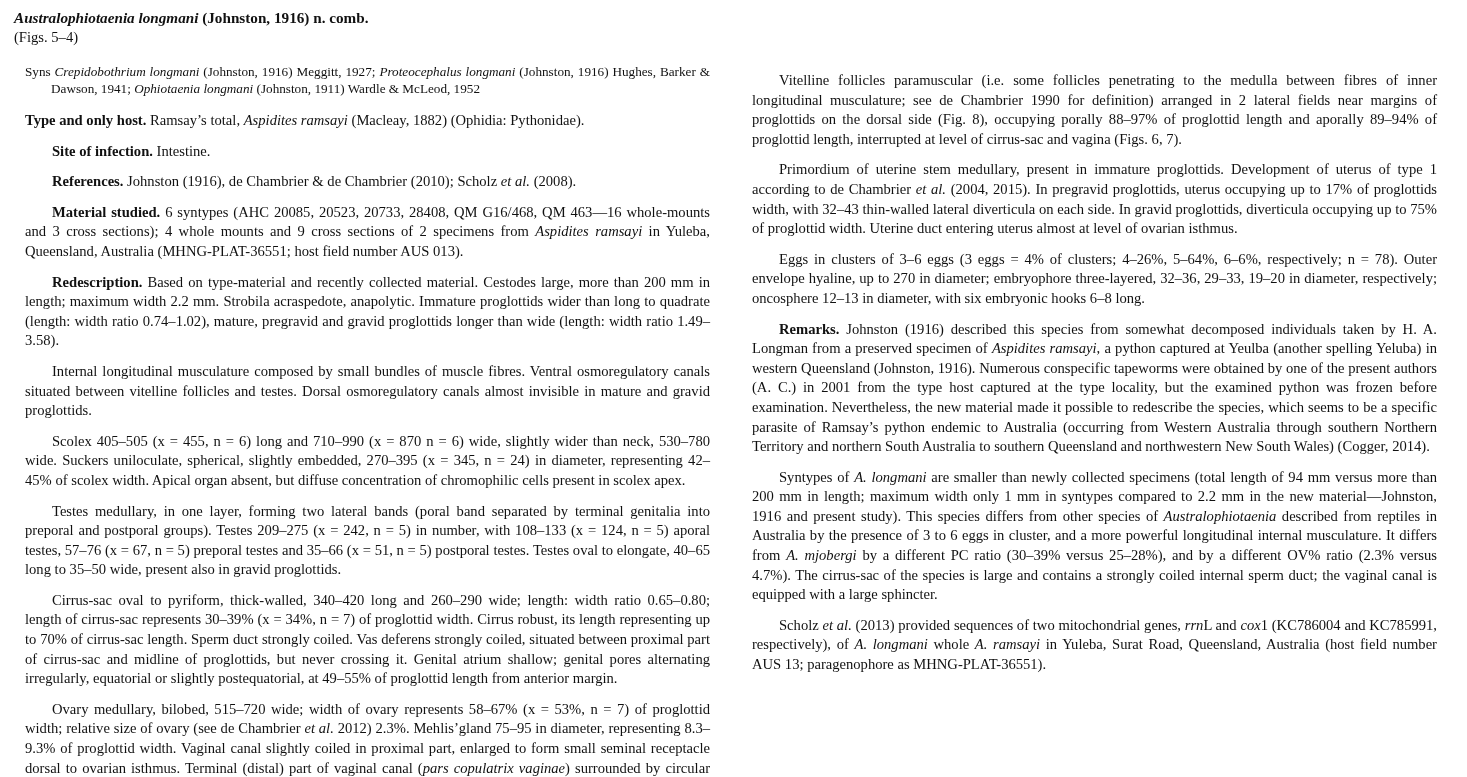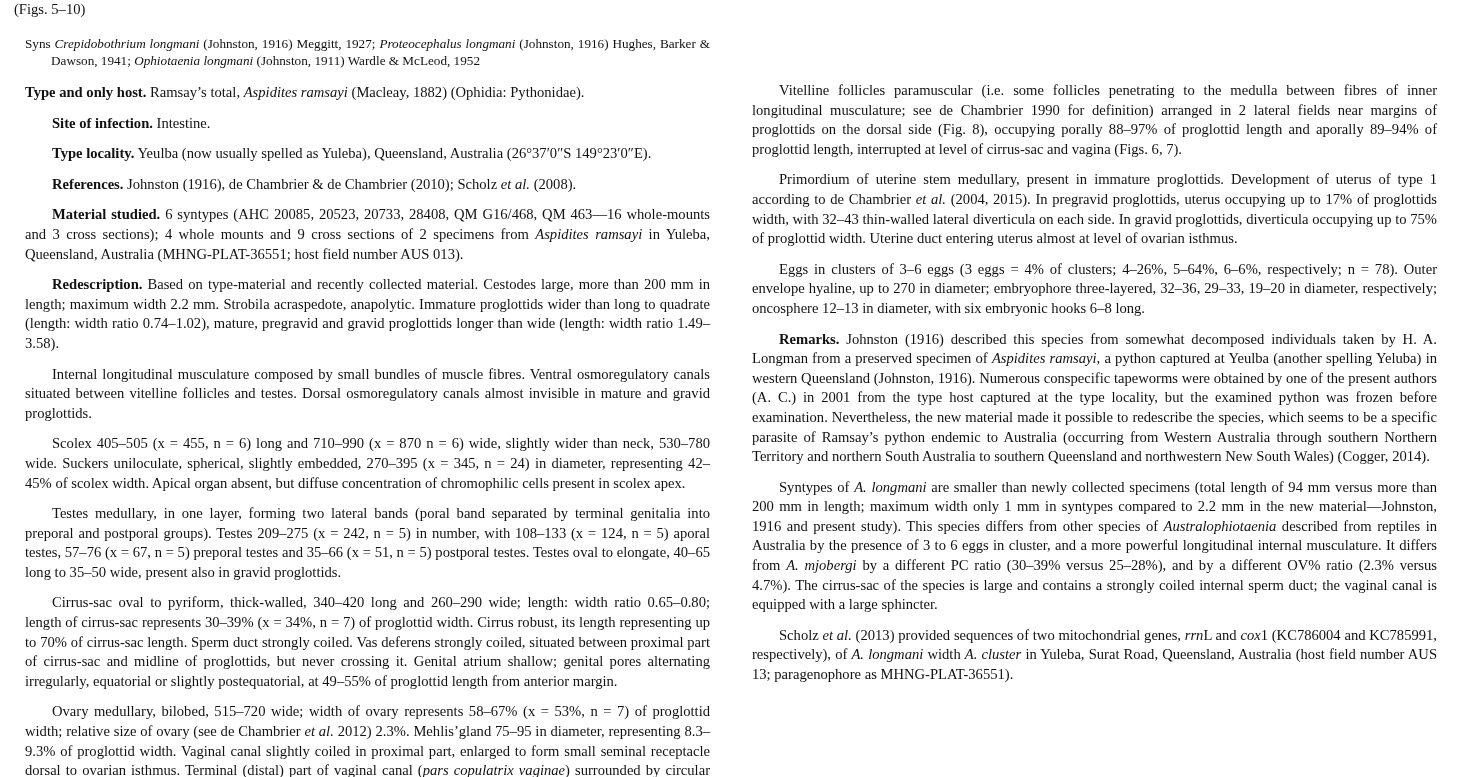--- a/index.html
+++ b/index.html
@@ -5,57 +5,57 @@
     html, body { margin: 0; padding: 0; background: #ffffff; }
     body {
       width: 1467px; height: 777px; overflow: hidden; position: relative;
       font-family: "Liberation Serif", "DejaVu Serif", serif;
       color: #111111;
       font-size: 14.6px;
       line-height: 19.6px;
     }
     .col { position: absolute; top: 0; }
     #left { left: 14px; width: 707px; }
-    #right { left: 741px; width: 707px; top: 70px; }
+    #right { left: 741px; width: 707px; top: 60px; }
     .title { font-weight: bold; font-size: 15.2px; margin-top: 8px; line-height: 20px; }
     .figs { font-size: 14.6px; line-height: 19px; }
     .syns {
       font-size: 13.2px; line-height: 16.5px;
       margin-top: 17px; padding-left: 26px; text-indent: -26px;
     }
     .block { margin-top: 14px; }
     p { margin: 11px; text-align: justify; }
     p.ind { text-indent: 27px; }
     p.sub { padding-left: 27px; }
     b { font-weight: bold; }
     i { font-style: italic; }
   </style>
 </head>
 <body>
 
 <div id="left" class="col">
-  <div class="figs">(Figs. 5–10)</div>
+  <div class="title"><i>Australophiotaenia longmani</i><span> (Johnston, 1916) n. comb.</span></div>
+  <div class="figs">(Figs. 5–4)</div>
 
   <p class="syns"><span>Syns </span><i>Crepidobothrium longmani</i><span> (Johnston, 1916) Meggitt, 1927; </span><i>Proteocephalus longmani</i><span> (Johnston, 1916) Hughes, Barker &amp; Dawson, 1941; </span><i>Ophiotaenia longmani</i><span> (Johnston, 1911) Wardle &amp; McLeod, 1952</span></p>
 
   <div class="block">
     <p><b>Type and only host.</b><span> Ramsay’s total, </span><i>Aspidites ramsayi</i><span> (Macleay, 1882) (Ophidia: Pythonidae).</span></p>
     <p class="sub"><b>Site of infection.</b><span> Intestine.</span></p>
-    <p class="sub"><b>Type locality.</b><span> Yeulba (now usually spelled as Yuleba), Queensland, Australia (26°37′0″S 149°23′0″E).</span></p>
     <p class="sub"><b>References.</b><span> Johnston (1916), de Chambrier &amp; de Chambrier (2010); Scholz </span><i>et al.</i><span> (2008).</span></p>
     <p class="ind"><b>Material studied.</b><span> 6 syntypes (AHC 20085, 20523, 20733, 28408, QM G16/468, QM 463—16 whole-mounts and 3 cross sections); 4 whole mounts and 9 cross sections of 2 specimens from </span><i>Aspidites ramsayi</i><span> in Yuleba, Queensland, Australia (MHNG-PLAT-36551; host field number AUS 013).</span></p>
     <p class="ind"><b>Redescription.</b><span> Based on type-material and recently collected material. Cestodes large, more than 200 mm in length; maximum width 2.2 mm. Strobila acraspedote, anapolytic. Immature proglottids wider than long to quadrate (length: width ratio 0.74–1.02), mature, pregravid and gravid proglottids longer than wide (length: width ratio 1.49–3.58).</span></p>
     <p class="ind">Internal longitudinal musculature composed by small bundles of muscle fibres. Ventral osmoregulatory canals situated between vitelline follicles and testes. Dorsal osmoregulatory canals almost invisible in mature and gravid proglottids.</p>
     <p class="ind">Scolex 405–505 (x = 455, n = 6) long and 710–990 (x = 870 n = 6) wide, slightly wider than neck, 530–780 wide. Suckers uniloculate, spherical, slightly embedded, 270–395 (x = 345, n = 24) in diameter, representing 42–45% of scolex width. Apical organ absent, but diffuse concentration of chromophilic cells present in scolex apex.</p>
     <p class="ind">Testes medullary, in one layer, forming two lateral bands (poral band separated by terminal genitalia into preporal and postporal groups). Testes 209–275 (x = 242, n = 5) in number, with 108–133 (x = 124, n = 5) aporal testes, 57–76 (x = 67, n = 5) preporal testes and 35–66 (x = 51, n = 5) postporal testes. Testes oval to elongate, 40–65 long to 35–50 wide, present also in gravid proglottids.</p>
     <p class="ind">Cirrus-sac oval to pyriform, thick-walled, 340–420 long and 260–290 wide; length: width ratio 0.65–0.80; length of cirrus-sac represents 30–39% (x = 34%, n = 7) of proglottid width. Cirrus robust, its length representing up to 70% of cirrus-sac length. Sperm duct strongly coiled. Vas deferens strongly coiled, situated between proximal part of cirrus-sac and midline of proglottids, but never crossing it. Genital atrium shallow; genital pores alternating irregularly, equatorial or slightly postequatorial, at 49–55% of proglottid length from anterior margin.</p>
     <p class="ind"><span>Ovary medullary, bilobed, 515–720 wide; width of ovary represents 58–67% (x = 53%, n = 7) of proglottid width; relative size of ovary (see de Chambrier </span><i>et al.</i><span> 2012) 2.3%. Mehlis’gland 75–95 in diameter, representing 8.3–9.3% of proglottid width. Vaginal canal slightly coiled in proximal part, enlarged to form small seminal receptacle dorsal to ovarian isthmus. Terminal (distal) part of vaginal canal (</span><i>pars copulatrix vaginae</i><span>) surrounded by circular vaginal sphincter and chromophilic cells (Fig. 7). Vagina anterior (67%) or posterior (33%, n = 12) to cirrus-sac.</span></p>
   </div>
 </div>
 
 <div id="right" class="col">
   <p class="ind">Vitelline follicles paramuscular (i.e. some follicles penetrating to the medulla between fibres of inner longitudinal musculature; see de Chambrier 1990 for definition) arranged in 2 lateral fields near margins of proglottids on the dorsal side (Fig. 8), occupying porally 88–97% of proglottid length and aporally 89–94% of proglottid length, interrupted at level of cirrus-sac and vagina (Figs. 6, 7).</p>
   <p class="ind"><span>Primordium of uterine stem medullary, present in immature proglottids. Development of uterus of type 1 according to de Chambrier </span><i>et al.</i><span> (2004, 2015). In pregravid proglottids, uterus occupying up to 17% of proglottids width, with 32–43 thin-walled lateral diverticula on each side. In gravid proglottids, diverticula occupying up to 75% of proglottid width. Uterine duct entering uterus almost at level of ovarian isthmus.</span></p>
   <p class="ind">Eggs in clusters of 3–6 eggs (3 eggs = 4% of clusters; 4–26%, 5–64%, 6–6%, respectively; n = 78). Outer envelope hyaline, up to 270 in diameter; embryophore three-layered, 32–36, 29–33, 19–20 in diameter, respectively; oncosphere 12–13 in diameter, with six embryonic hooks 6–8 long.</p>
   <p class="ind"><b>Remarks.</b><span> Johnston (1916) described this species from somewhat decomposed individuals taken by H. A. Longman from a preserved specimen of </span><i>Aspidites ramsayi</i><span>, a python captured at Yeulba (another spelling Yeluba) in western Queensland (Johnston, 1916). Numerous conspecific tapeworms were obtained by one of the present authors (A. C.) in 2001 from the type host captured at the type locality, but the examined python was frozen before examination. Nevertheless, the new material made it possible to redescribe the species, which seems to be a specific parasite of Ramsay’s python endemic to Australia (occurring from Western Australia through southern Northern Territory and northern South Australia to southern Queensland and northwestern New South Wales) (Cogger, 2014).</span></p>
   <p class="ind"><span>Syntypes of </span><i>A. longmani</i><span> are smaller than newly collected specimens (total length of 94 mm versus more than 200 mm in length; maximum width only 1 mm in syntypes compared to 2.2 mm in the new material—Johnston, 1916 and present study). This species differs from other species of </span><i>Australophiotaenia</i><span> described from reptiles in Australia by the presence of 3 to 6 eggs in cluster, and a more powerful longitudinal internal musculature. It differs from </span><i>A. mjobergi</i><span> by a different PC ratio (30–39% versus 25–28%), and by a different OV% ratio (2.3% versus 4.7%). The cirrus-sac of the species is large and contains a strongly coiled internal sperm duct; the vaginal canal is equipped with a large sphincter.</span></p>
-  <p class="ind"><span>Scholz </span><i>et al.</i><span> (2013) provided sequences of two mitochondrial genes, </span><i>rrn</i><span>L and </span><i>cox</i><span>1 (KC786004 and KC785991, respectively), of </span><i>A. longmani</i><span> width </span><i>A. cluster</i><span> in Yuleba, Surat Road, Queensland, Australia (host field number AUS 13; paragenophore as MHNG-PLAT-36551).</span></p>
+  <p class="ind"><span>Scholz </span><i>et al.</i><span> (2013) provided sequences of two mitochondrial genes, </span><i>rrn</i><span>L and </span><i>cox</i><span>1 (KC786004 and KC785991, respectively), of </span><i>A. longmani</i><span> whole </span><i>A. ramsayi</i><span> in Yuleba, Surat Road, Queensland, Australia (host field number AUS 13; paragenophore as MHNG-PLAT-36551).</span></p>
 </div>
 
 </body></html>

